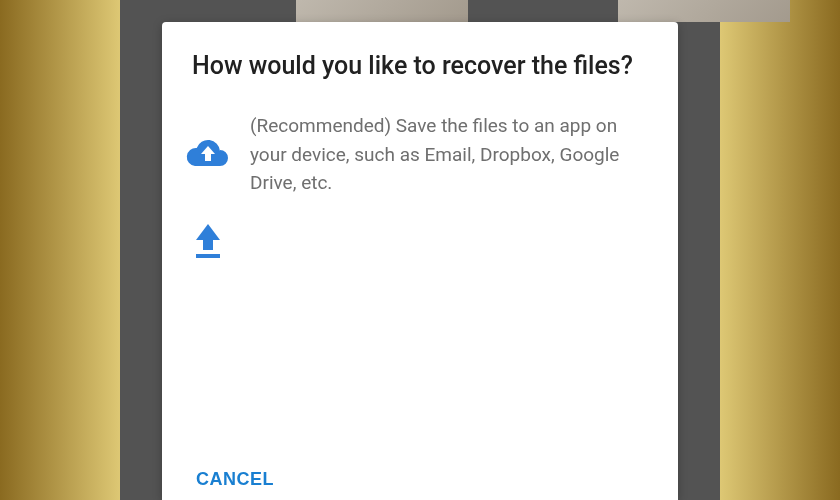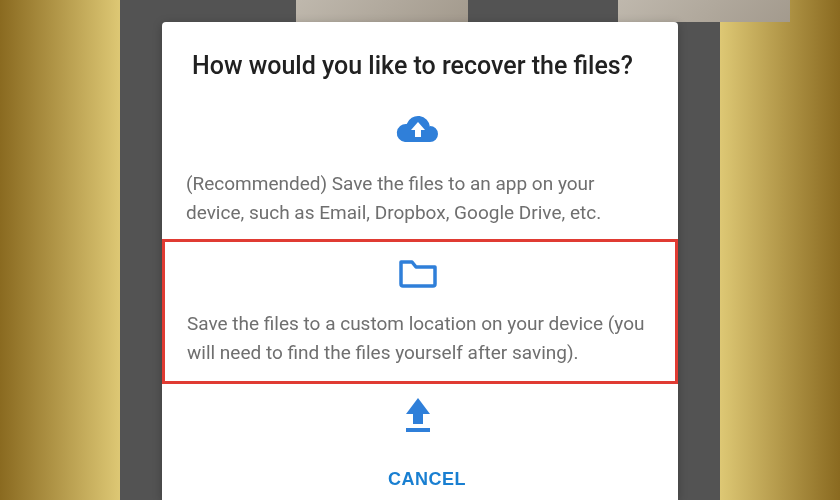--- a/index.html
+++ b/index.html
@@ -55,21 +55,20 @@
   .options {
     padding: 12px 0 0 0;
   }
   .option {
     display: flex;
     align-items: center;
     gap: 20px;
     padding: 10px 26px 10px 22px;
     border: 2px solid transparent;
     cursor: pointer;
-    flex-direction: column;
   }
   .option.highlighted {
     margin: 0 0px;
     border: 3px solid #e03b33;
     padding: 14px 26px 14px 22px;
   }
   .option .icon-slot {
     width: 44px;
     min-width: 44px;
     display: flex;
@@ -77,21 +76,21 @@
     align-items: center;
   }
   .option .label {
     font-size: 19px;
     line-height: 1.5;
     color: #6f6f6f;
   }
   .actions {
     margin-top: auto;
     display: flex;
-    justify-content: center;
+    justify-content: flex-start;
     padding: 10px 16px 4px 30px;
   }
   .action-btn {
     background: none;
     border: none;
     font-size: 18px;
     font-weight: 600;
     letter-spacing: 0.5px;
     color: #197fd1;
     cursor: pointer;
@@ -115,28 +114,20 @@
       <div class="option">
         <span class="icon-slot">
           <svg width="44" height="38" viewBox="0 0 44 38">
             <path fill="#2f7fd9" d="M34 15a12 12 0 0 0-23.3-3A9 9 0 0 0 9 30h25a8 8 0 0 0 0-16z"></path>
             <path fill="#ffffff" d="M22 10l-7 8h4v7h6v-7h4z"></path>
           </svg>
         </span>
         <span class="label">(Recommended) Save the files to an app on your device, such as Email, Dropbox, Google Drive, etc.</span>
       </div>
 
-      <div class="option highlighted">
-        <span class="icon-slot">
-          <svg width="40" height="34" viewBox="0 0 40 34">
-            <path fill="none" stroke="#2f7fd9" stroke-width="3.5" stroke-linejoin="round" d="M3 6h11l4 5h19v17a2 2 0 0 1-2 2H5a2 2 0 0 1-2-2V6z"></path>
-          </svg>
-        </span>
-        <span class="label">Save the files to a custom location on your device (you will need to find the files yourself after saving).</span>
-      </div>
 
       <div class="option">
         <span class="icon-slot">
           <svg width="32" height="38" viewBox="0 0 32 38">
             <path fill="#2f7fd9" d="M16 2L4 18h7v10h10V18h7z"></path>
             <rect fill="#2f7fd9" x="4" y="32" width="24" height="4"></rect>
           </svg>
         </span>
       </div>
 

